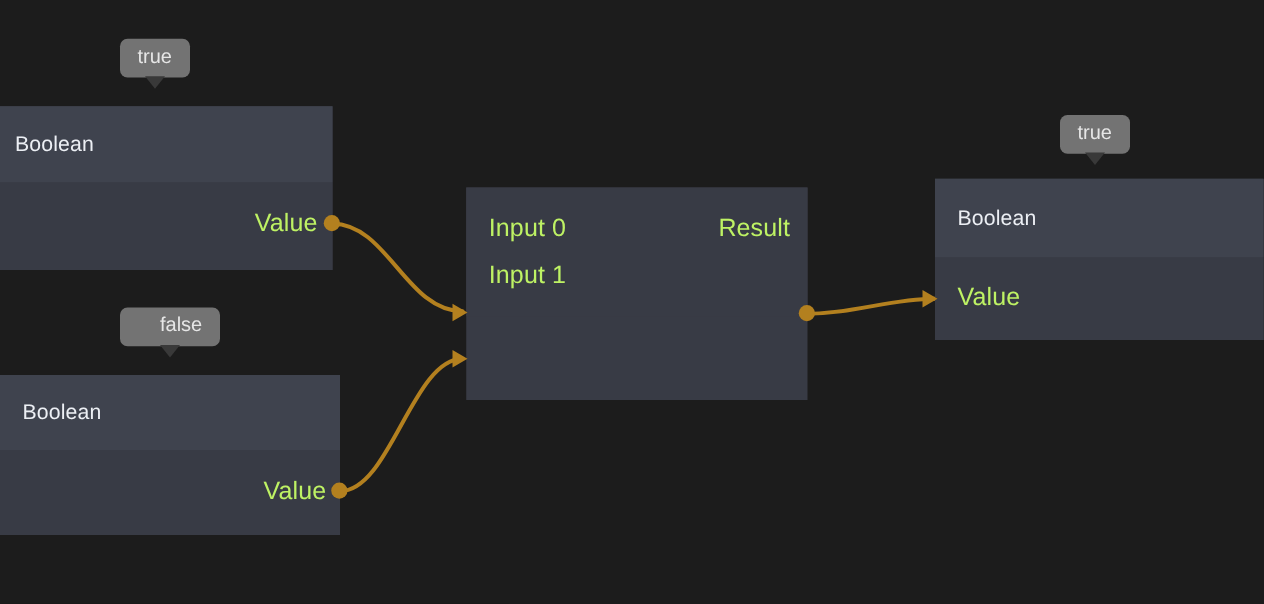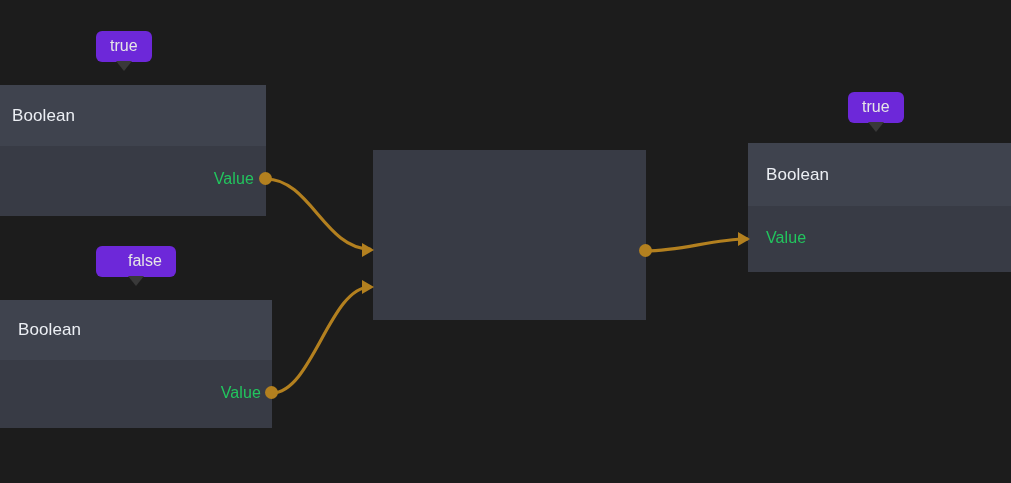--- a/index.html
+++ b/index.html
@@ -53,22 +53,22 @@
     box-sizing: border-box;
   }
   .port-row {
     position: absolute;
     display: flex;
     align-items: center;
     height: 20px;
     white-space: nowrap;
   }
   .port-label {
-    color: #22c55e;
-    font-size: 16px;
+    color: #bef264;
+    font-size: 20px;
     letter-spacing: 0.1px;
   }
   .port-row.out {
     right: 0;
     transform: translateX(0);
   }
   .port-row.in {
     left: 18px;
   }
 
@@ -88,21 +88,21 @@
     height: 0;
     border-top: 7px solid transparent;
     border-bottom: 7px solid transparent;
     border-left: 12px solid #b3801f;
   }
 
   
   .tooltip {
     position: absolute;
     z-index: 4;
-    background: #6d28d9;
+    background: #737373;
     border-radius: 6px;
     padding: 6px 14px 7px 14px;
     color: #e6e6e6;
     font-size: 16px;
     line-height: 1.1;
     white-space: nowrap;
   }
   .tooltip .tail {
     position: absolute;
     left: 50%;
@@ -152,20 +152,31 @@
       </div>
     </div>
   </div>
   <div class="port-dot" style="left:265px; top:386px;"></div>
   <div class="tooltip" style="left:96px; top:246px;padding-left:32px;">
     <span>false</span>
     <span class="tail"></span>
   </div>
 
   <div class="node" style="left:373px; top:150px; width:273px; height:170px;">
+    <div class="node-body" style="height:103px;">
+      <div class="port-row in" style="top:23px;">
+        <span class="port-label">Input 0</span>
+      </div>
+      <div class="port-row in" style="top:60px;">
+        <span class="port-label">Input 1</span>
+      </div>
+      <div class="port-row out" style="top:23px; right:14px;">
+        <span class="port-label">Result</span>
+      </div>
+    </div>
   </div>
   <div class="port-arrow" style="left:362px; top:243px;"></div>
   <div class="port-arrow" style="left:362px; top:280px;"></div>
   <div class="port-dot" style="left:639px; top:244px;"></div>
 
   <div class="node" style="left:748px; top:143px; width:275px; height:129px;">
     <div class="node-header" style="height:63px; padding-left:18px;">
       <span class="node-title">Boolean</span>
     </div>
     <div class="node-body" style="height:66px;">

